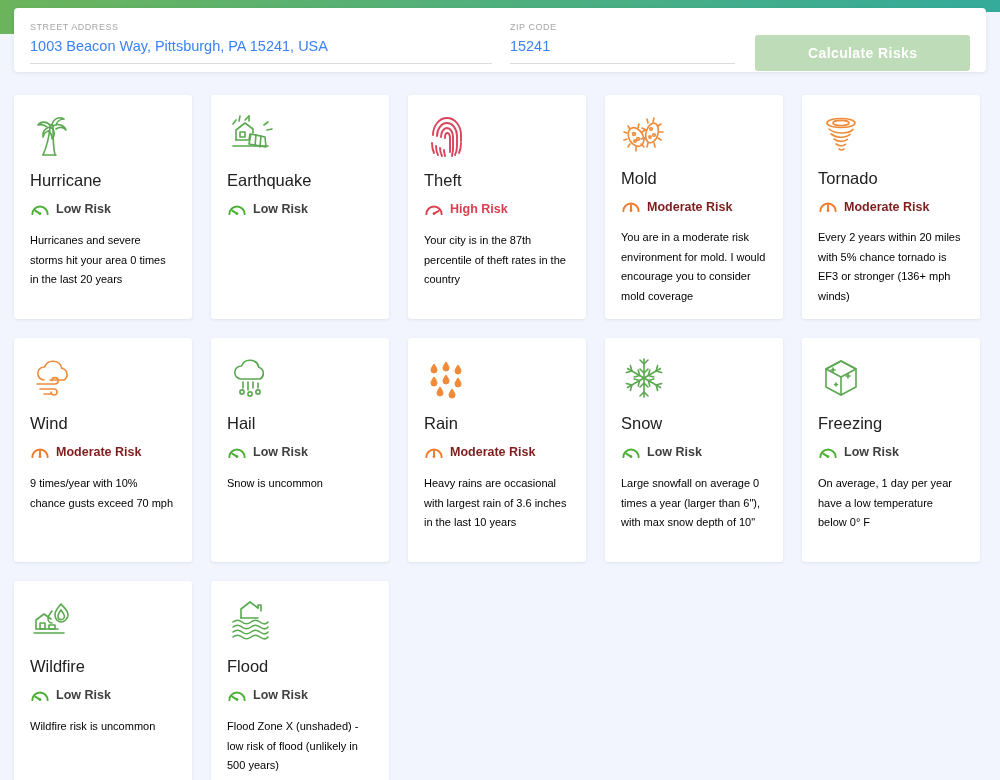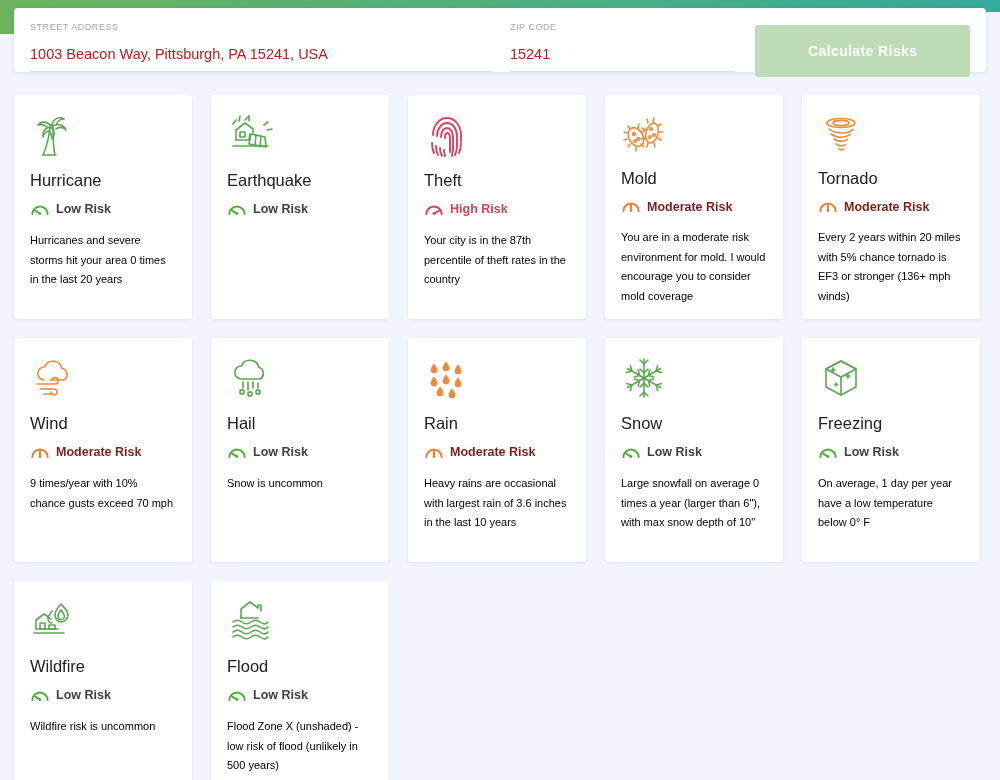--- a/index.html
+++ b/index.html
@@ -38,53 +38,52 @@
     z-index: 3;
     display: flex;
     align-items: flex-start;
     padding: 14px 16px 0 16px;
   }
 
   .field {
     display: flex;
     flex-direction: column;
     position: relative;
-    gap: 8px;
   }
 
   #street-field { width: 465px; margin-right: 18px; }
   #zip-field    { width: 227px; margin-right: 20px; }
 
   .field-label {
     font-size: 9px;
     letter-spacing: 0.55px;
     color: #a6a6a6;
     text-transform: uppercase;
     line-height: 11px;
     margin-bottom: 3px;
     font-family: "Liberation Sans", sans-serif;
   }
 
   .field-input {
     font-size: 14.5px;
-    color: #b91c1c;
+    color: #3b82f6;
     line-height: 20px;
     border: none;
     border-bottom: 1px solid #dcdcdc;
     outline: none;
     padding: 0 0 7px 0;
     background: transparent;
     width: 100%;
     font-family: "Liberation Sans", sans-serif;
   }
 
   #calculate-btn {
     width: 216px;
-    height: 52px;
-    margin-top: 3px;
+    height: 36px;
+    margin-top: 13px;
     background: #bedcb8;
     border: none;
     border-radius: 3px;
     color: #ffffff;
     font-size: 14px;
     font-weight: bold;
     letter-spacing: 0.4px;
     cursor: default;
     font-family: "Liberation Sans", sans-serif;
   }

